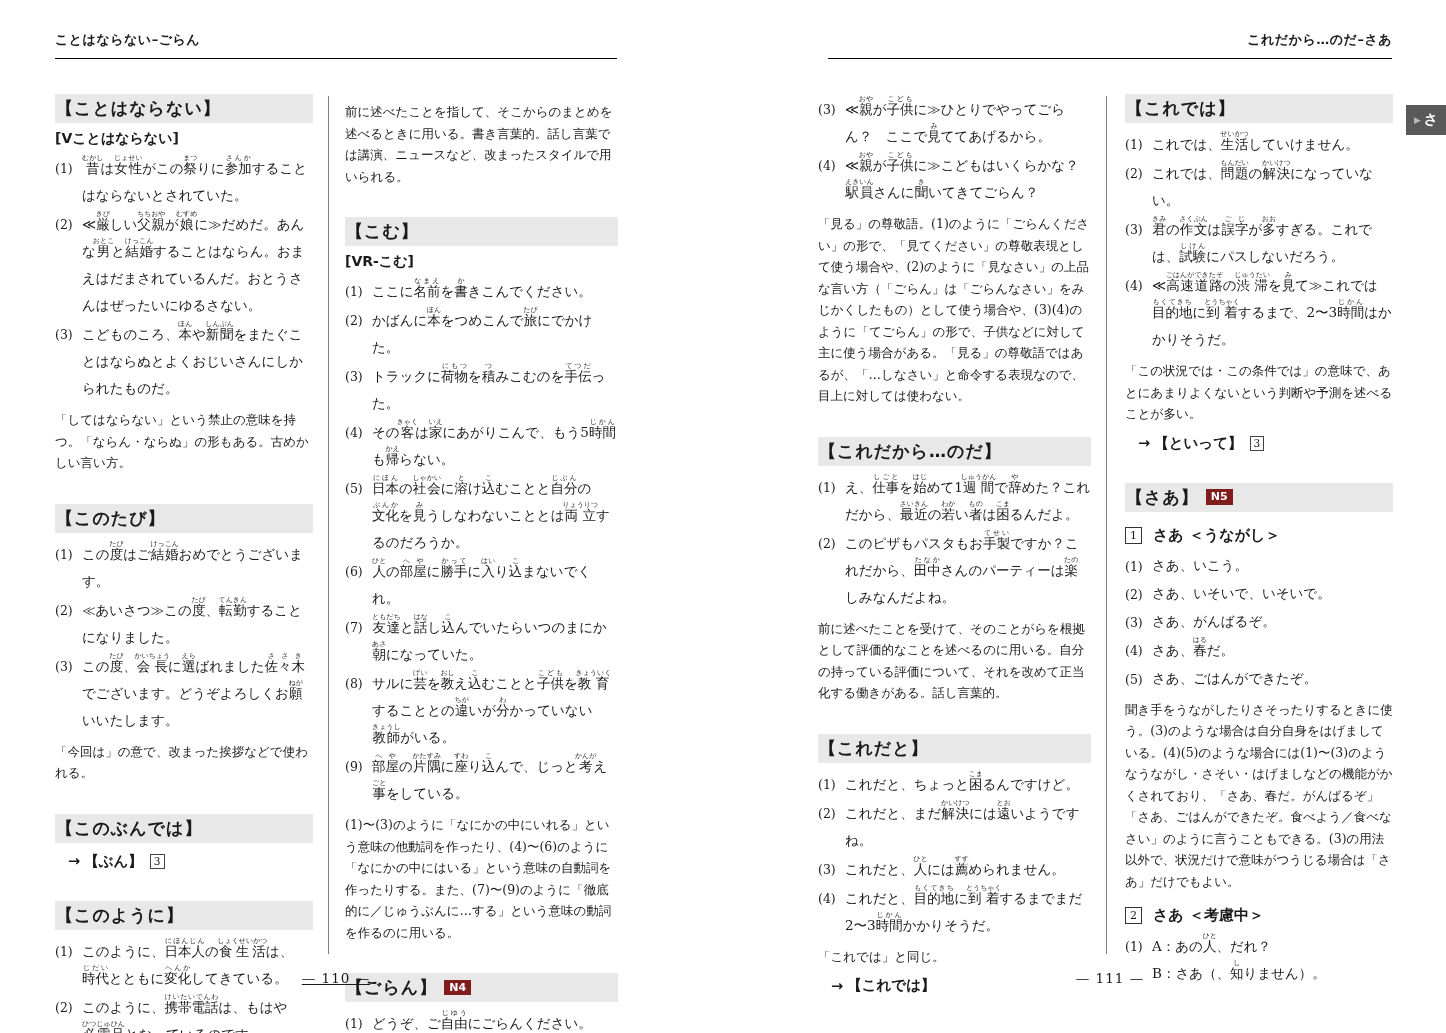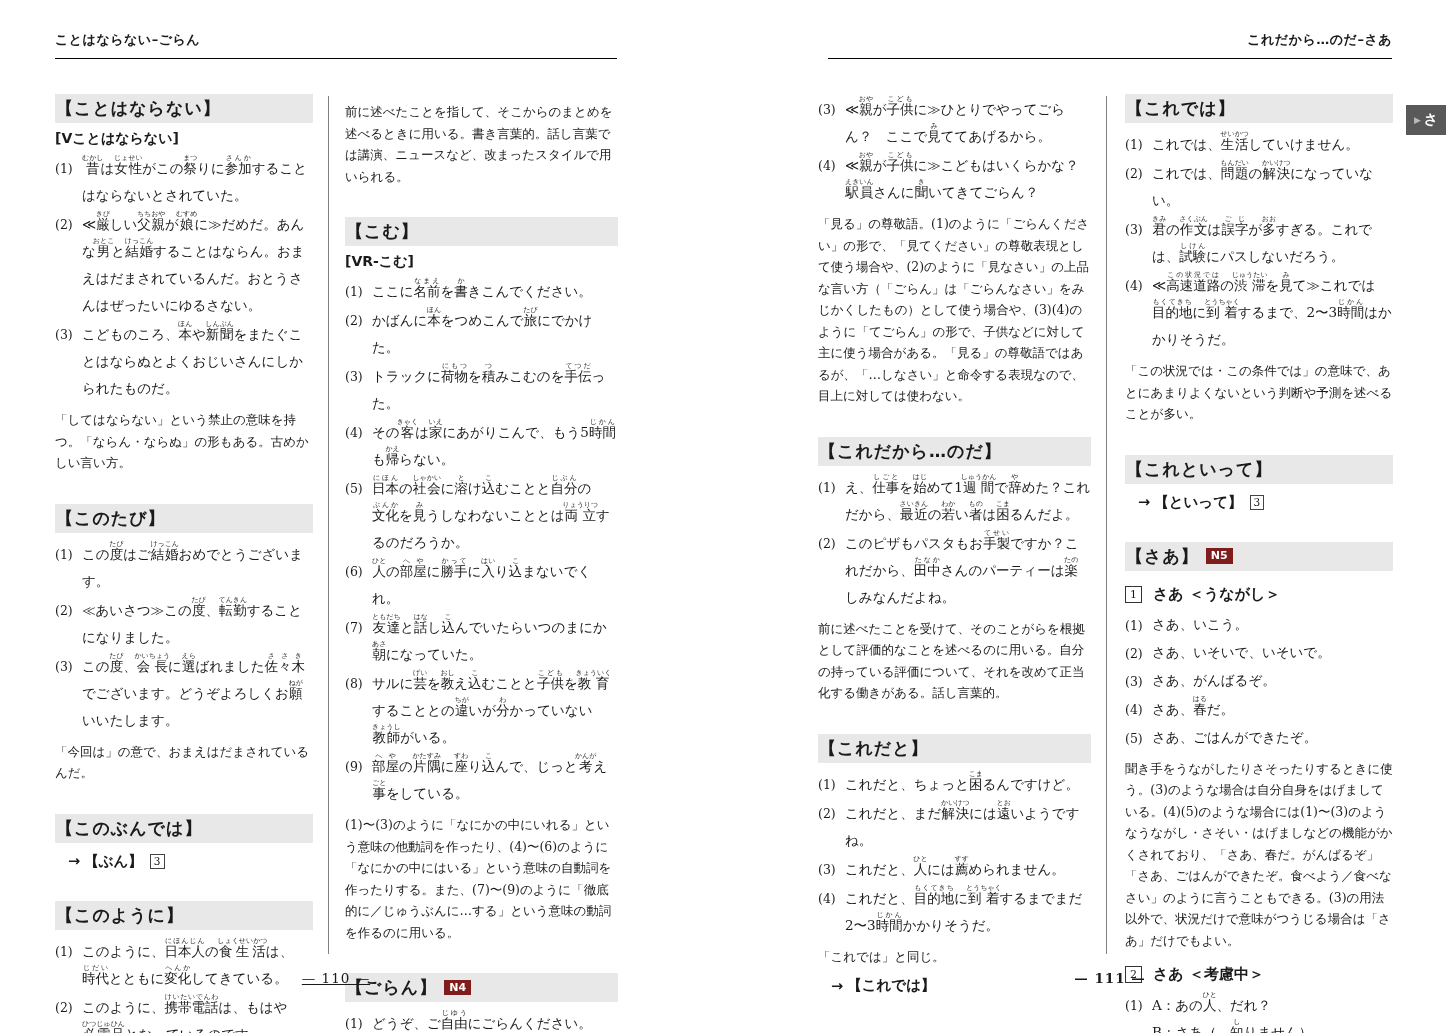--- a/index.html
+++ b/index.html
@@ -18,21 +18,21 @@
   .col { position:absolute; top:94px; }
   .col-1 { left:55px;   width:258px; }
   .col-2 { left:345px;  width:273px; }
   .col-3 { left:818px;  width:273px; }
   .col-4 { left:1125px; width:268px; }
   .vdivider { position:absolute; top:96px; height:858px; width:1px; background:#808080; }
   .vd-left  { left:328px; }
   .vd-right { left:1106px; }
   .page-num { position:absolute; top:970px; font-size:13.5px; letter-spacing:1px; text-align:center; }
   .pn-left  { left:55px;  width:562px;text-decoration:underline; }
-  .pn-right { left:828px; width:564px;font-weight:bold; }
+  .pn-right { left:828px; width:564px; }
   .side-tab {
     position:absolute; left:1406px; top:105px; width:40px; height:30px;
     background:#595959; color:#fff; font-family:"DejaVu Sans", sans-serif;
     font-weight:bold; font-size:14px; display:flex; align-items:center;
     justify-content:center; gap:3px;
   }
   .side-tab .arrow { color:#b9b9b9; font-size:9px; }
 
   .entry-head {
     background:#e8e8e8; font-family:"DejaVu Sans", sans-serif; font-weight:bold;
@@ -109,21 +109,21 @@
         <span class="itext">この<ruby>度<rt>たび</rt></ruby>はご<ruby>結婚<rt>けっこん</rt></ruby>おめでとうございます。</span>
       </div>
       <div class="item">
         <span class="inum">(2)</span>
         <span class="itext">≪あいさつ≫この<ruby>度<rt>たび</rt></ruby>、<ruby>転勤<rt>てんきん</rt></ruby>することになりました。</span>
       </div>
       <div class="item">
         <span class="inum">(3)</span>
         <span class="itext">この<ruby>度<rt>たび</rt></ruby>、<ruby>会長<rt>かいちょう</rt></ruby>に<ruby>選<rt>えら</rt></ruby>ばれました<ruby>佐々木<rt>ささき</rt></ruby>でございます。どうぞよろしくお<ruby>願<rt>ねが</rt></ruby>いいたします。</span>
       </div>
-      <div class="note">「今回は」の意で、おまえはだまされているんだ。</div>
+      <div class="note">「今回は」の意で、改まった挨拶などで使われる。</div>
       <div class="entry-head">
         <span>【このぶんでは】</span>
       </div>
       <div class="xref">
         <span>→</span>
         <span>【ぶん】</span>
         <span class="box">3</span>
       </div>
       <div class="entry-head">
         <span>【このように】</span>
@@ -247,26 +247,23 @@
       <div class="item">
         <span class="inum">(2)</span>
         <span class="itext">これでは、<ruby>問題<rt>もんだい</rt></ruby>の<ruby>解決<rt>かいけつ</rt></ruby>になっていない。</span>
       </div>
       <div class="item">
         <span class="inum">(3)</span>
         <span class="itext"><ruby>君<rt>きみ</rt></ruby>の<ruby>作文<rt>さくぶん</rt></ruby>は<ruby>誤字<rt>ごじ</rt></ruby>が<ruby>多<rt>おお</rt></ruby>すぎる。これでは、<ruby>試験<rt>しけん</rt></ruby>にパスしないだろう。</span>
       </div>
       <div class="item">
         <span class="inum">(4)</span>
-        <span class="itext">≪<ruby>高速道路<rt>この状況では</rt></ruby>の<ruby>渋滞<rt>じゅうたい</rt></ruby>を<ruby>見<rt>み</rt></ruby>て≫これでは<ruby>目的地<rt>もくてきち</rt></ruby>に<ruby>到着<rt>とうちゃく</rt></ruby>するまで、2〜3<ruby>時間<rt>じかん</rt></ruby>はかかりそうだ。</span>
+        <span class="itext">≪<ruby>高速道路<rt>ごはんができたぞ</rt></ruby>の<ruby>渋滞<rt>じゅうたい</rt></ruby>を<ruby>見<rt>み</rt></ruby>て≫これでは<ruby>目的地<rt>もくてきち</rt></ruby>に<ruby>到着<rt>とうちゃく</rt></ruby>するまで、2〜3<ruby>時間<rt>じかん</rt></ruby>はかかりそうだ。</span>
       </div>
       <div class="note">「この状況では・この条件では」の意味で、あとにあまりよくないという判断や予測を述べることが多い。</div>
-      <div class="entry-head">
-        <span>【これといって】</span>
-      </div>
       <div class="xref">
         <span>→</span>
         <span>【といって】</span>
         <span class="box">3</span>
       </div>
       <div class="entry-head">
         <span>【さあ】</span>
         <span class="badge">N5</span>
       </div>
       <div class="subhead">

